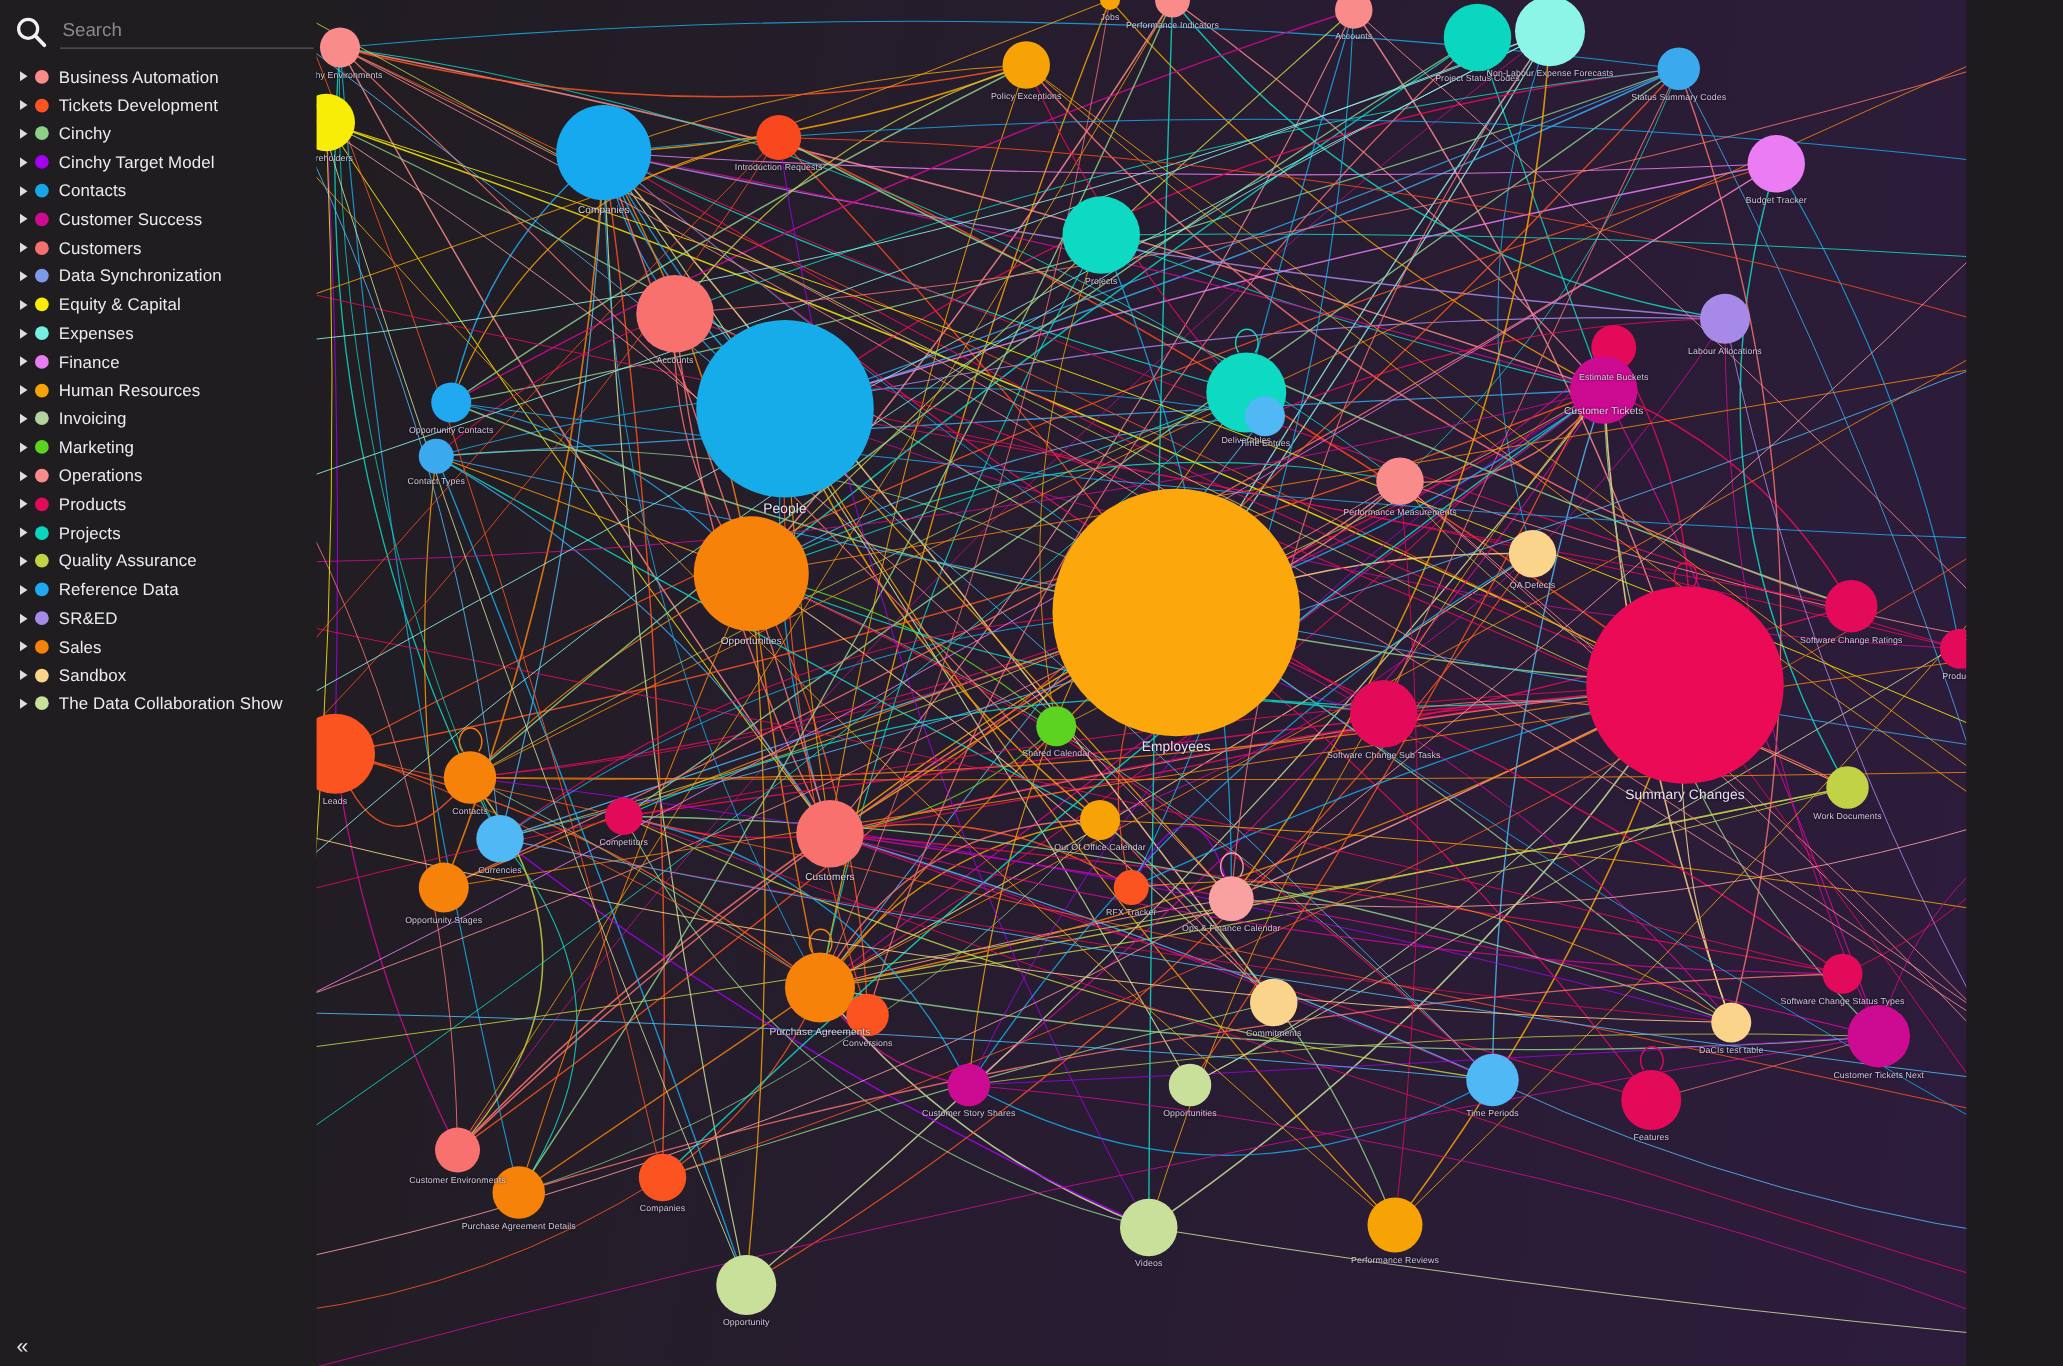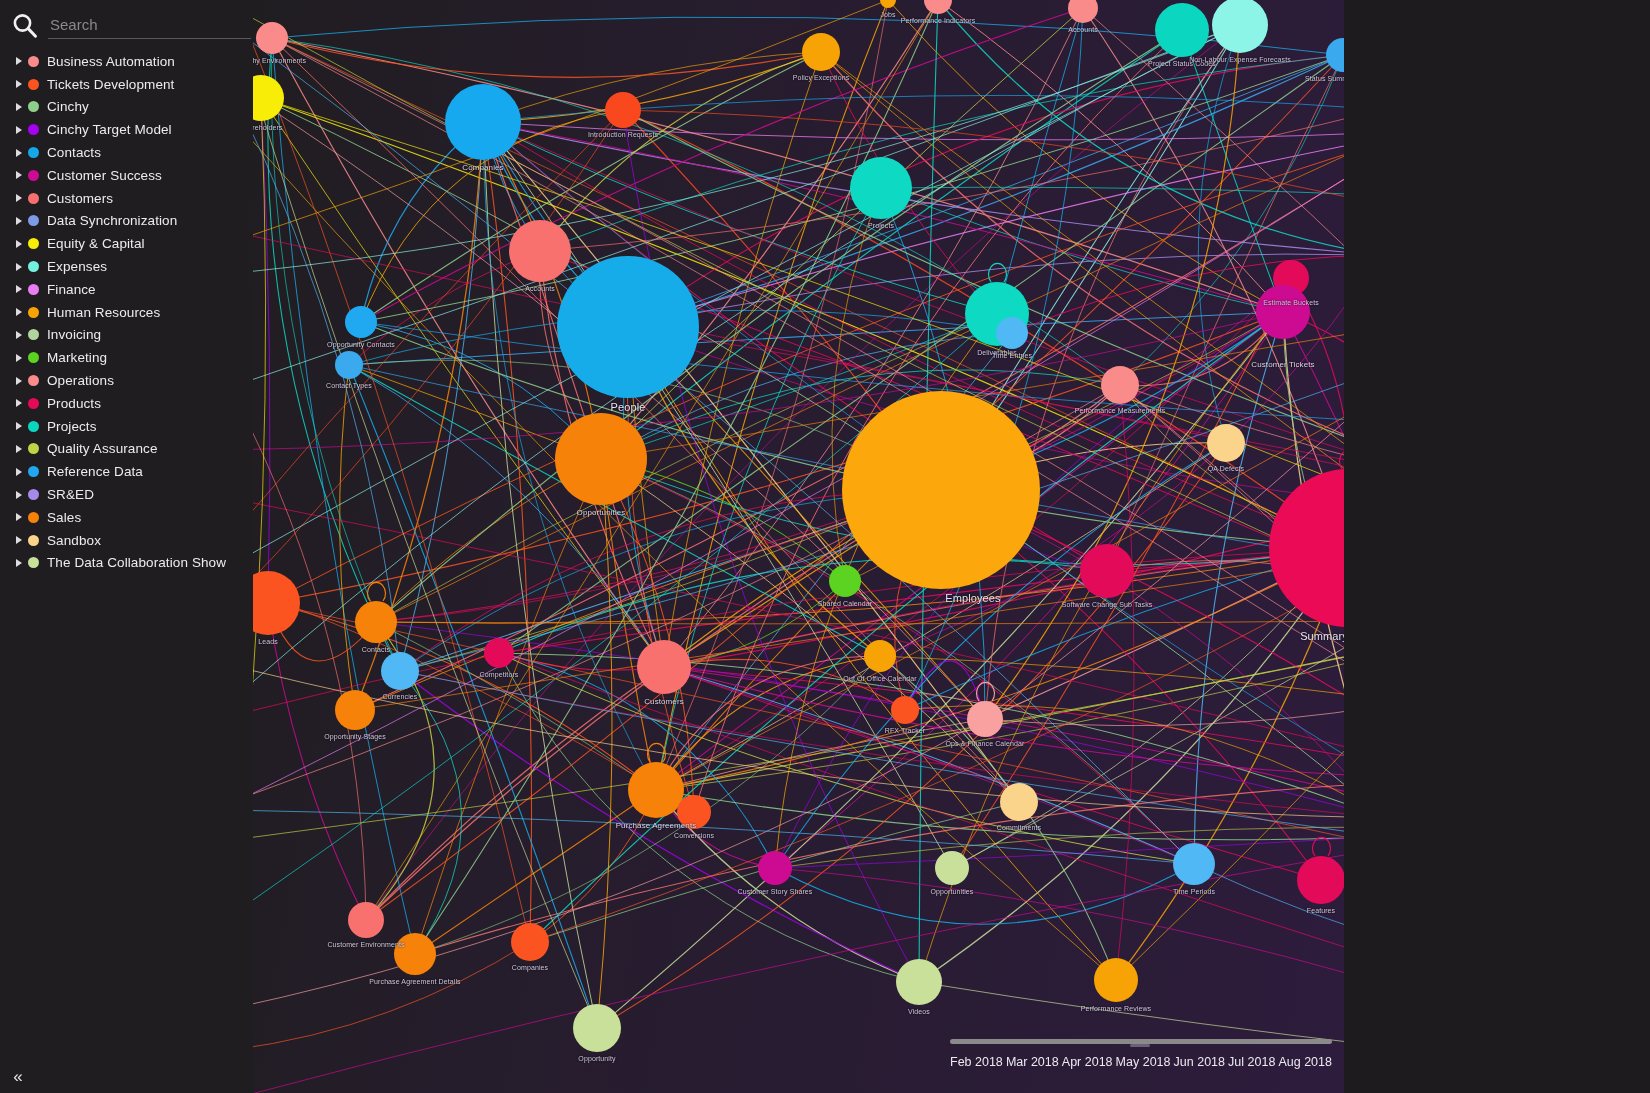--- a/index.html
+++ b/index.html
@@ -6,21 +6,21 @@
   * { box-sizing: border-box; }
   html, body {
     margin: 0; padding: 0;
     width: 1650px; height: 1093px;
     overflow: hidden;
     background: #1d1b1e;
     font-family: "Liberation Sans", sans-serif;
   }
   #app {
     position: relative;
-    width: 1344px; height: 1093px;
+    width: 1573px; height: 1093px;
     display: flex;
     border-radius: 21px;
   }
 
   
   #sidebar {
     position: relative;
     width: 253px;
     height: 1093px;
     background: #1f1d20;
@@ -779,30 +779,30 @@
         <div class="node-label" style="left: 635px; top: 11px;">Jobs</div>
         <div class="node-label" style="left: 830px; top: 26px;">Accounts</div>
         <div class="node-label" style="left: 929px; top: 60px;">Project Status Codes</div>
         <div class="node-label" style="left: 987px; top: 56px;">Non-Labour Expense Forecasts</div>
         <div class="node-label" style="left: 1090px; top: 75px;">Status Summary Codes</div>
         <div class="node-label" style="left: 1168px; top: 157px;">Budget Tracker</div>
         <div class="node-label" style="left: 287px; top: 285px;">Accounts</div>
         <div class="node-label" style="left: 628px; top: 222px;">Projects</div>
         <div class="node-label" style="left: 1127px; top: 278px;">Labour Allocations</div>
         <div class="node-label" style="left: 1038px; top: 299px;">Estimate Buckets</div>
-        <div class="node-label mid" style="left: 1030px; top: 360px;">Customer Tickets</div>
+        <div class="node-label mid" style="left: 1030px; top: 324px;">Customer Tickets</div>
         <div class="node-label big" style="left: 375px; top: 401px;">People</div>
         <div class="node-label" style="left: 108px; top: 341px;">Opportunity Contacts</div>
         <div class="node-label" style="left: 96px; top: 382px;">Contact Types</div>
         <div class="node-label" style="left: 744px; top: 349px;">Deliverables</div>
         <div class="node-label" style="left: 759px; top: 352px;">Time Entries</div>
         <div class="node-label" style="left: 867px; top: 407px;">Performance Measurements</div>
         <div class="node-label" style="left: 973px; top: 465px;">QA Defects</div>
         <div class="node-label" style="left: 1228px; top: 509px;">Software Change Ratings</div>
-        <div class="node-label big" style="left: 720px; top: 592px;">Employees</div>
+        <div class="node-label big" style="left: 688px; top: 592px;">Employees</div>
         <div class="node-label big" style="left: 1095px; top: 630px;">Summary Changes</div>
         <div class="node-label mid" style="left: 348px; top: 508px;">Opportunities</div>
         <div class="node-label" style="left: 854px; top: 601px;">Software Change Sub Tasks</div>
         <div class="node-label" style="left: 1225px; top: 650px;">Work Documents</div>
         <div class="node-label" style="left: 15px; top: 638px;">Leads</div>
         <div class="node-label" style="left: 123px; top: 646px;">Contacts</div>
         <div class="node-label" style="left: 147px; top: 693px;">Currencies</div>
         <div class="node-label" style="left: 246px; top: 671px;">Competitors</div>
         <div class="node-label mid" style="left: 411px; top: 697px;">Customers</div>
         <div class="node-label" style="left: 592px; top: 600px;">Shared Calendar</div>
@@ -822,28 +822,15 @@
         <div class="node-label" style="left: 863px; top: 1005px;">Performance Reviews</div>
         <div class="node-label" style="left: 941px; top: 888px;">Time Periods</div>
         <div class="node-label" style="left: 1068px; top: 907px;">Features</div>
         <div class="node-label" style="left: 1132px; top: 837px;">DaCIs test table</div>
         <div class="node-label" style="left: 1221px; top: 798px;">Software Change Status Types</div>
         <div class="node-label" style="left: 1250px; top: 857px;">Customer Tickets Next</div>
         <div class="node-label" style="left: 1315px; top: 538px;">Products</div>
         <div class="node-label" style="left: 344px; top: 1055px;">Opportunity</div>
       </div>
 
-    <div id="timeline">
-      <div id="timeline-track"></div>
-      <div id="timeline-handle" style="left: 47%;"></div>
-      <div id="timeline-ticks">
-          <span class="tl-tick">Feb 2018</span>
-          <span class="tl-tick">Mar 2018</span>
-          <span class="tl-tick">Apr 2018</span>
-          <span class="tl-tick">May 2018</span>
-          <span class="tl-tick">Jun 2018</span>
-          <span class="tl-tick">Jul 2018</span>
-          <span class="tl-tick">Aug 2018</span>
-        </div>
-    </div>
   </div>
 
 </div>
 
 </body></html>

